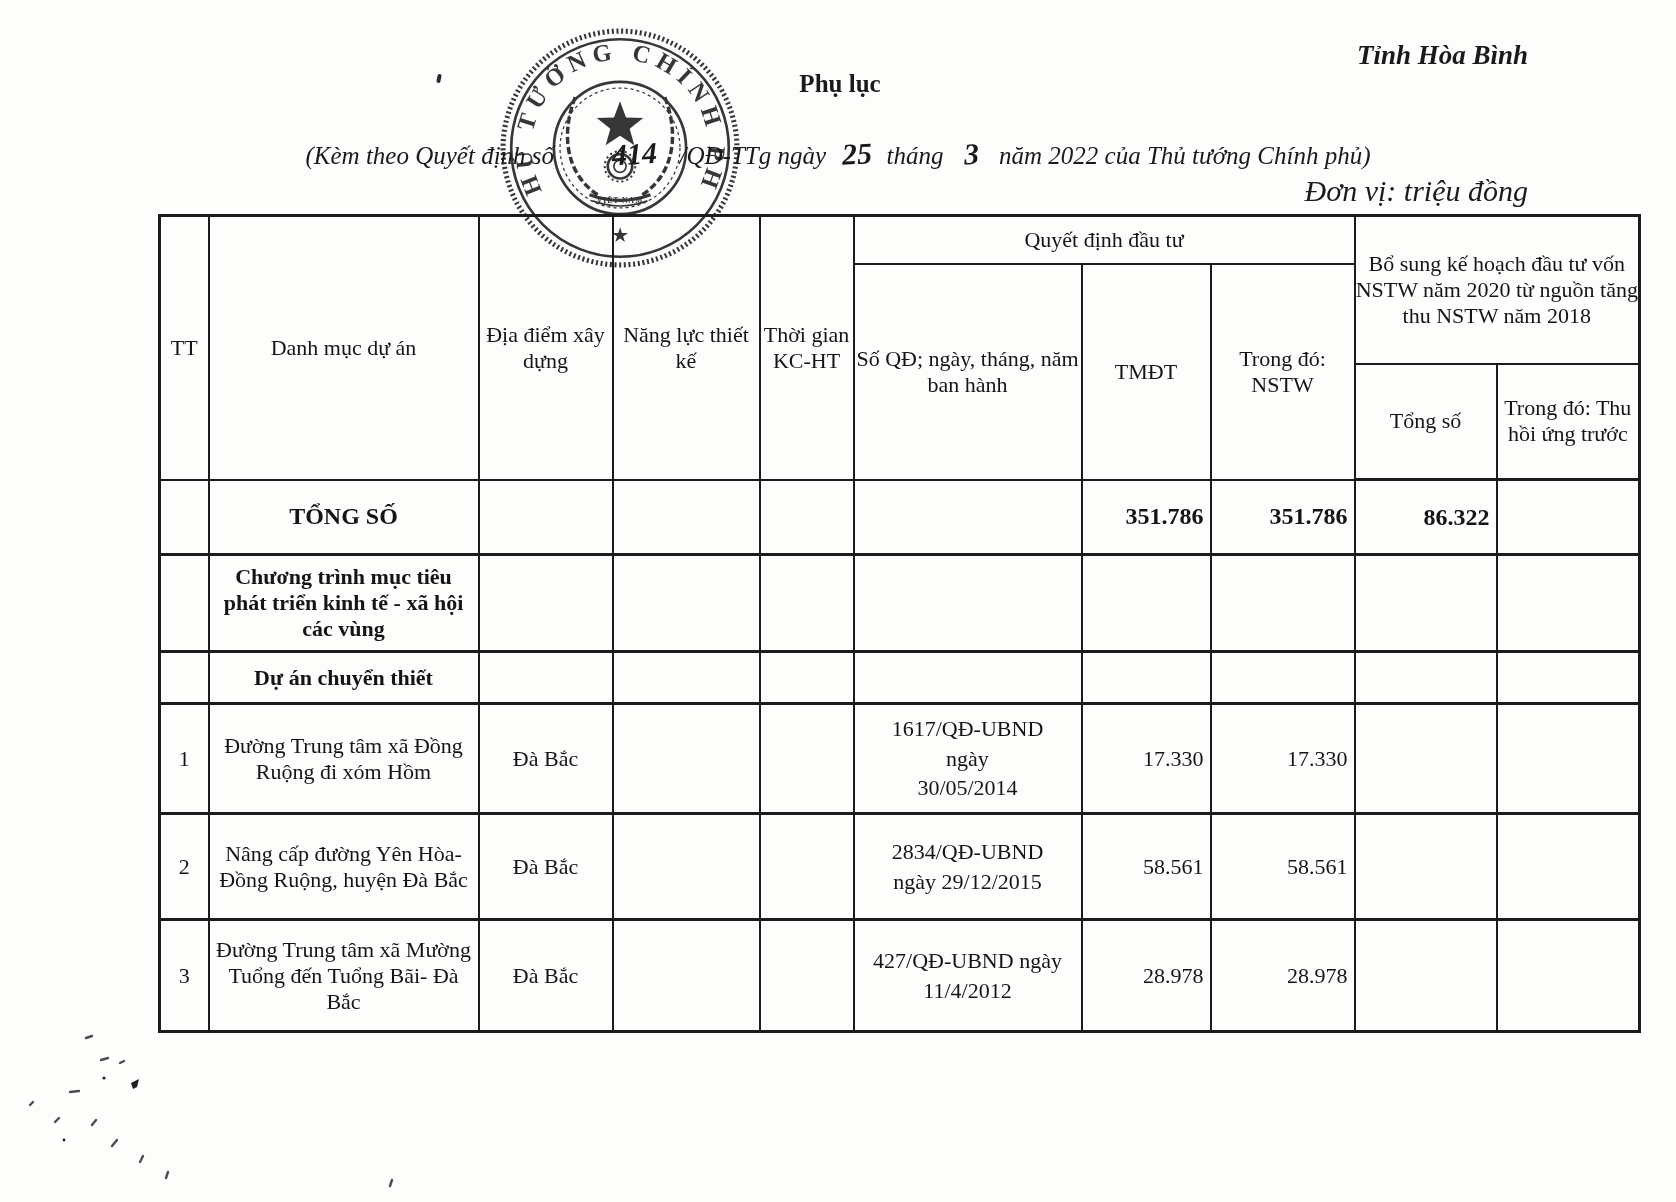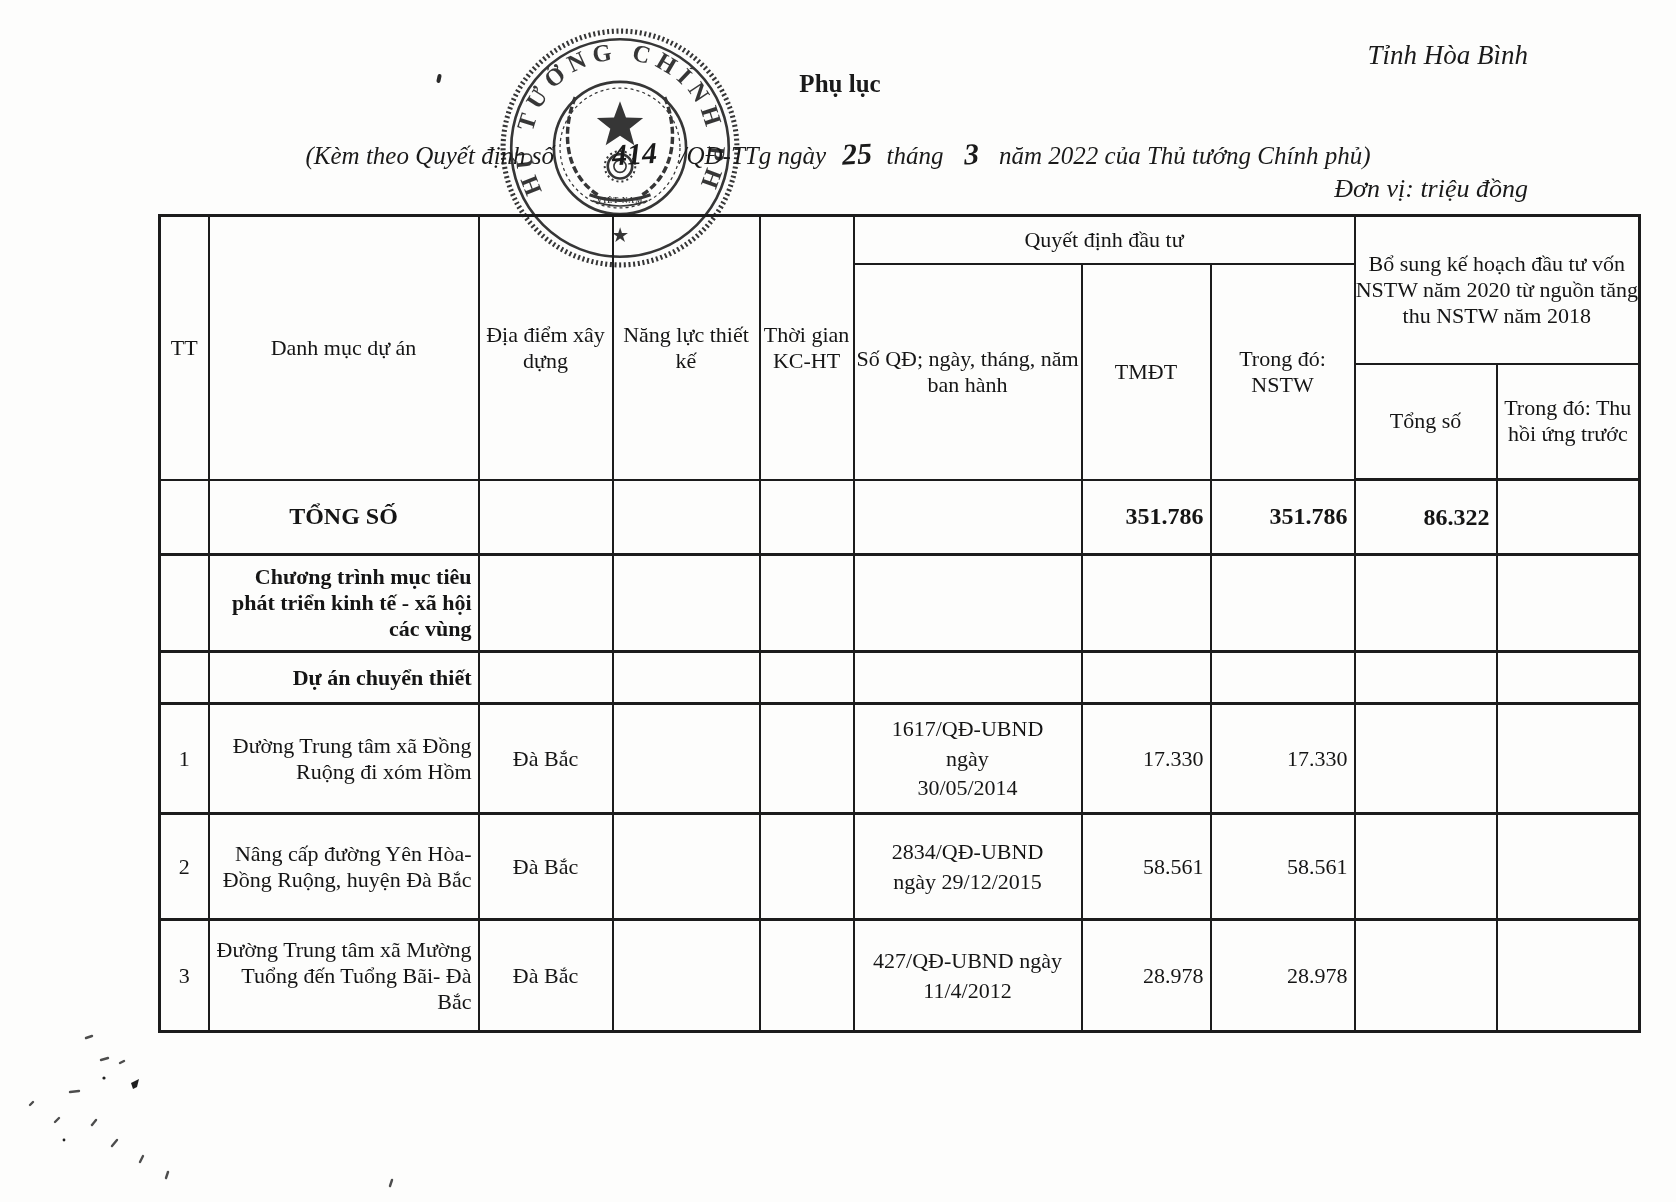--- a/index.html
+++ b/index.html
@@ -7,21 +7,21 @@
     position:relative;
     width:1676px;height:1202px;
     background:#fdfdfc;
     font-family:"Liberation Serif","DejaVu Serif",serif;
     color:#1a1a1a;
     overflow:hidden;
   }
   
   .province{
     position:absolute;top:40px;right:148px;
-    font-size:27px;font-weight:normal;font-style:italic;
+    font-size:27px;font-weight:bold;font-style:italic;
     z-index:3;
   }
   .appendix{
     position:absolute;top:70px;left:4px;right:0;
     text-align:center;font-size:25px;font-weight:bold;
     z-index:3;
   }
   .main-title{
     position:absolute;top:106px;left:0;right:0;
     text-align:center;font-size:26px;font-weight:bold;letter-spacing:.3px;
@@ -36,21 +36,21 @@
     display:inline-block;
     font-weight:bold;font-style:italic;
     font-size:30px;line-height:20px;
     transform:rotate(-3deg);
   }
   .hw-num{margin:0 16px 0 52px;}
   .hw-day{margin:0 8px 0 10px;}
   .hw-month{margin:0 14px 0 14px;}
   .unit-note{
     position:absolute;top:174px;right:148px;
-    font-size:26px;font-style:italic;
+    font-size:30px;font-style:italic;
     z-index:3;
   }
   
   .seal{
     position:absolute;left:498px;top:26px;width:244px;height:244px;
     z-index:2;opacity:.85;
   }
   
   table.doc{
     position:absolute;left:158px;top:214px;
@@ -61,21 +61,21 @@
     background:transparent;
   }
   table.doc,table.doc td,table.doc th{
     border:2px solid #1c1c1c;
   }
   table.doc{border-width:3px;}
   table.doc th{font-weight:normal;text-align:center;vertical-align:middle;padding:2px 0;}
   table.doc td{vertical-align:middle;padding:2px 6px;}
   tr.heavy td,tr.heavy th{border-bottom-width:3px;}
   .c-center{text-align:center;}
-  .c-name{text-align:right;padding-left:8px;}
+  .c-name{text-align:center;padding-left:8px;}
   .c-num{text-align:right;padding-right:10px;}
   .c-decision{text-align:center;white-space:pre-line;line-height:1.35;}
   .row-total td{font-weight:bold;font-size:24px;}
   .row-section td{font-weight:bold;}
   .row-total .c-name{text-align:center;}
   
   .specks{position:absolute;left:0;top:950px;z-index:1;}
   .stray-quote{
     position:absolute;left:437px;top:74px;width:4px;height:9px;
     background:#2a2a2a;border-radius:2px;transform:rotate(12deg);z-index:1;

